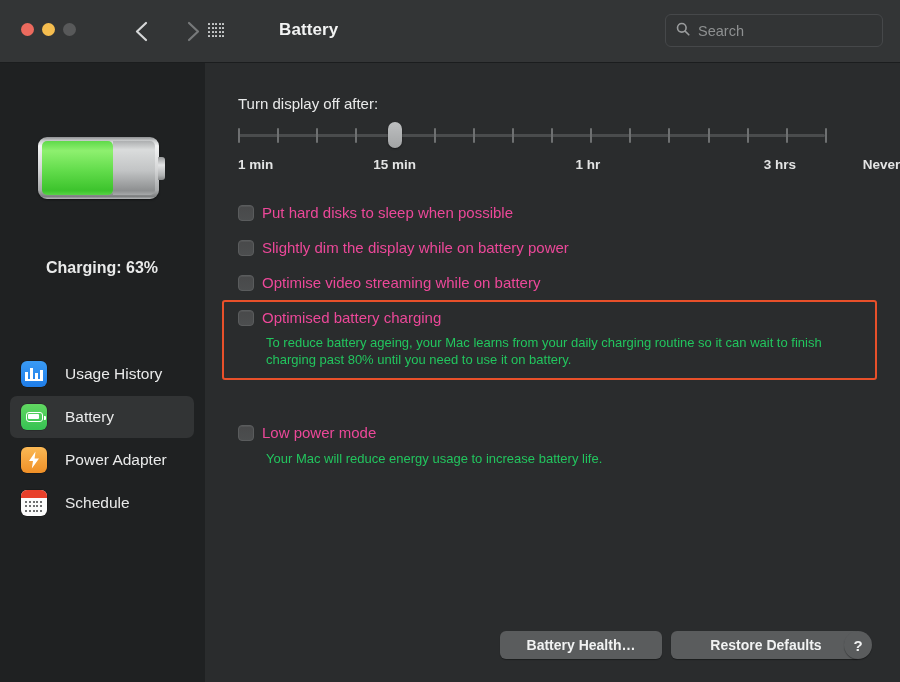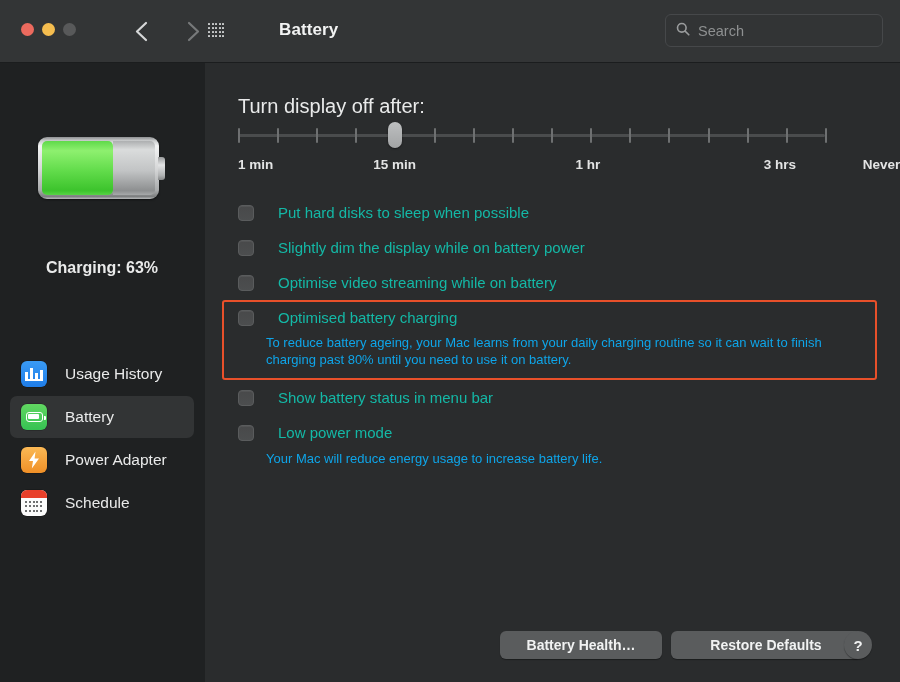--- a/index.html
+++ b/index.html
@@ -260,21 +260,21 @@
   .content {
     position: absolute;
     left: 205px; top: 63px;
     width: 695px; height: 619px;
     background: #2a2c2d;
   }
 
   .section-title {
     position: absolute;
     left: 33px; top: 32px;
-    font-size: 20px;
+    font-size: 15px;
     color: #e9eaea;
   }
 
   
   .slider-wrap {
     position: absolute;
     left: 33px; top: 60px;
     width: 587px; height: 24px;
   }
   .slider-track {
@@ -325,30 +325,30 @@
     width: 16px; height: 16px;
     border-radius: 4px;
     background: linear-gradient(to bottom, #55575800, #4c4e4f);
     background-color: #48494a;
     border: 1px solid #5a5c5d;
     flex: 0 0 auto;
     margin-top: 1px;
     box-shadow: inset 0 1px 0 rgba(255,255,255,.06);
   }
   .check-label {
-    margin-left: 24px;
+    margin-left: 8px;
     font-size: 15px;
-    color: #14b8a6;
+    color: #ec4899;
     line-height: 18px;
     white-space: nowrap;
   }
   .desc {
     position: absolute;
     font-size: 13px;
-    color: #0ea5e9;
+    color: #22c55e;
     line-height: 17px;
   }
 
   
   .highlight-box {
     position: absolute;
     left: 17px; top: 237px;
     width: 655px; height: 80px;
     border: 2px solid #e8502a;
     border-radius: 3px;
@@ -565,24 +565,20 @@
       <span class="checkbox"></span>
       <span class="check-label">Optimise video streaming while on battery</span>
     </div>
 
     <div class="check-row" style="left:33px; top:246px;">
       <span class="checkbox"></span>
       <span class="check-label">Optimised battery charging</span>
     </div>
     <div class="desc" style="left:61px; top:271px; width:600px;">To reduce battery ageing, your Mac learns from your daily charging routine so it can wait to finish charging past 80% until you need to use it on battery.</div>
 
-    <div class="check-row" style="left:33px; top:326px;">
-      <span class="checkbox"></span>
-      <span class="check-label">Show battery status in menu bar</span>
-    </div>
 
     <div class="check-row" style="left:33px; top:361px;">
       <span class="checkbox"></span>
       <span class="check-label">Low power mode</span>
     </div>
     <div class="desc" style="left:61px; top:387px; width:600px;">Your Mac will reduce energy usage to increase battery life.</div>
 
     <div class="highlight-box"></div>
 
     <button class="btn btn-health">Battery Health…</button>

